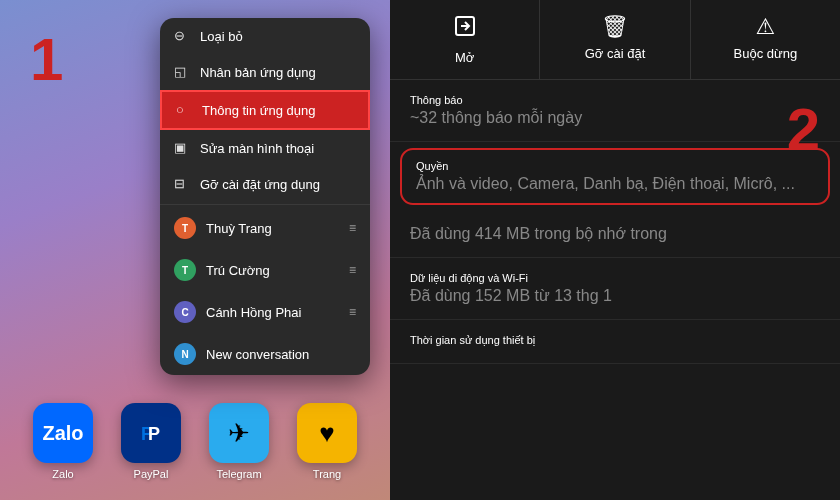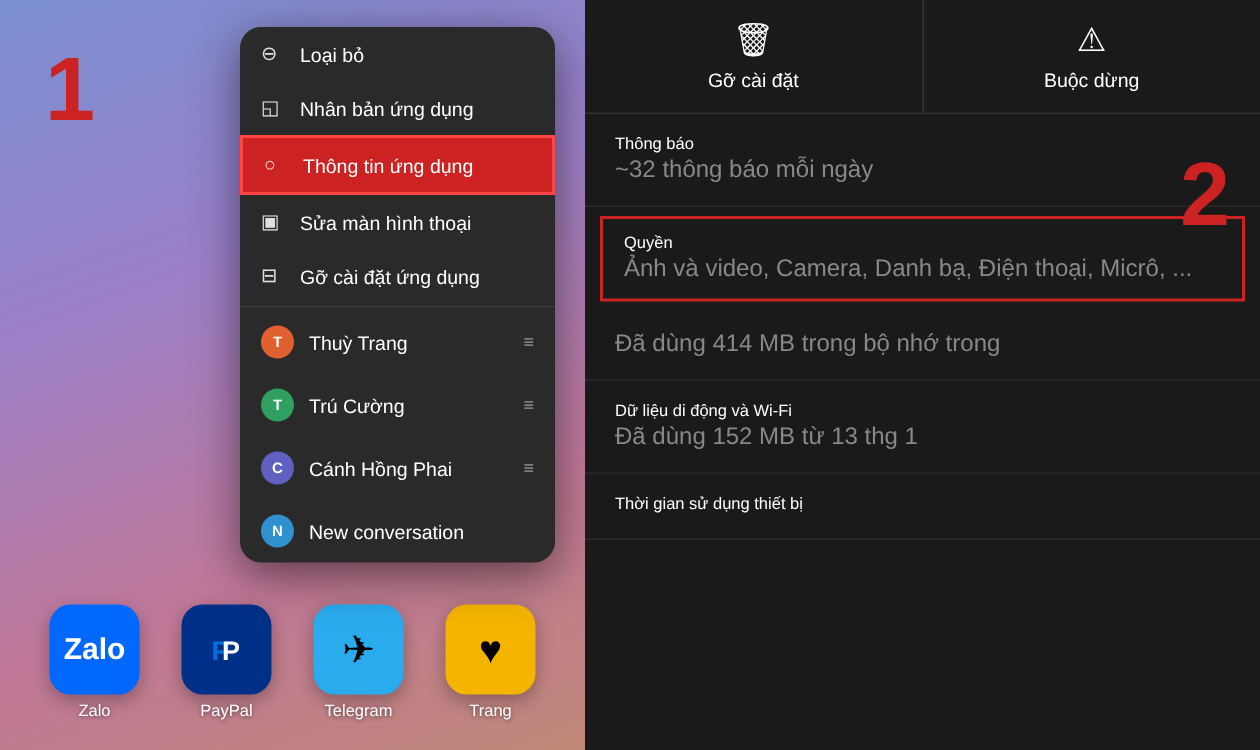--- a/index.html
+++ b/index.html
@@ -202,21 +202,21 @@
       margin-bottom: 3px;
     }
 
     .info-row-subtitle {
       font-size: 16px;
       color: #888888;
     }
 
     .info-row.highlighted {
       border: 2px solid #cc2222;
-      border-radius: 0;
+      border-radius: 13px;
       margin: 6px 10px;
       padding: 10px 14px;
     }
 
     .info-row.highlighted .info-row-title {
       color: #ffffff;
     }
 
   </style>
 </head>
@@ -296,20 +296,29 @@
       <span class="dock-label">Trang</span>
     </div>
   </div>
 </div>
 
 <div class="right-panel" style="position:relative;">
   <div class="step-number-2">2</div>
 
   <div class="action-bar">
     <div class="action-btn">
+      <span class="action-btn-icon">
+        <svg width="24" height="24" viewBox="0 0 24 24" fill="none" stroke="white" stroke-width="2">
+          <rect x="3" y="3" width="18" height="18" rx="2"></rect>
+          <path d="M8 12h8M12 8l4 4-4 4"></path>
+        </svg>
+      </span>
+      <span>Mở</span>
+    </div>
+    <div class="action-btn">
       <span class="action-btn-icon">🗑</span>
       <span>Gỡ cài đặt</span>
     </div>
     <div class="action-btn">
       <span class="action-btn-icon">⚠</span>
       <span>Buộc dừng</span>
     </div>
   </div>
 
   <div class="info-section">

